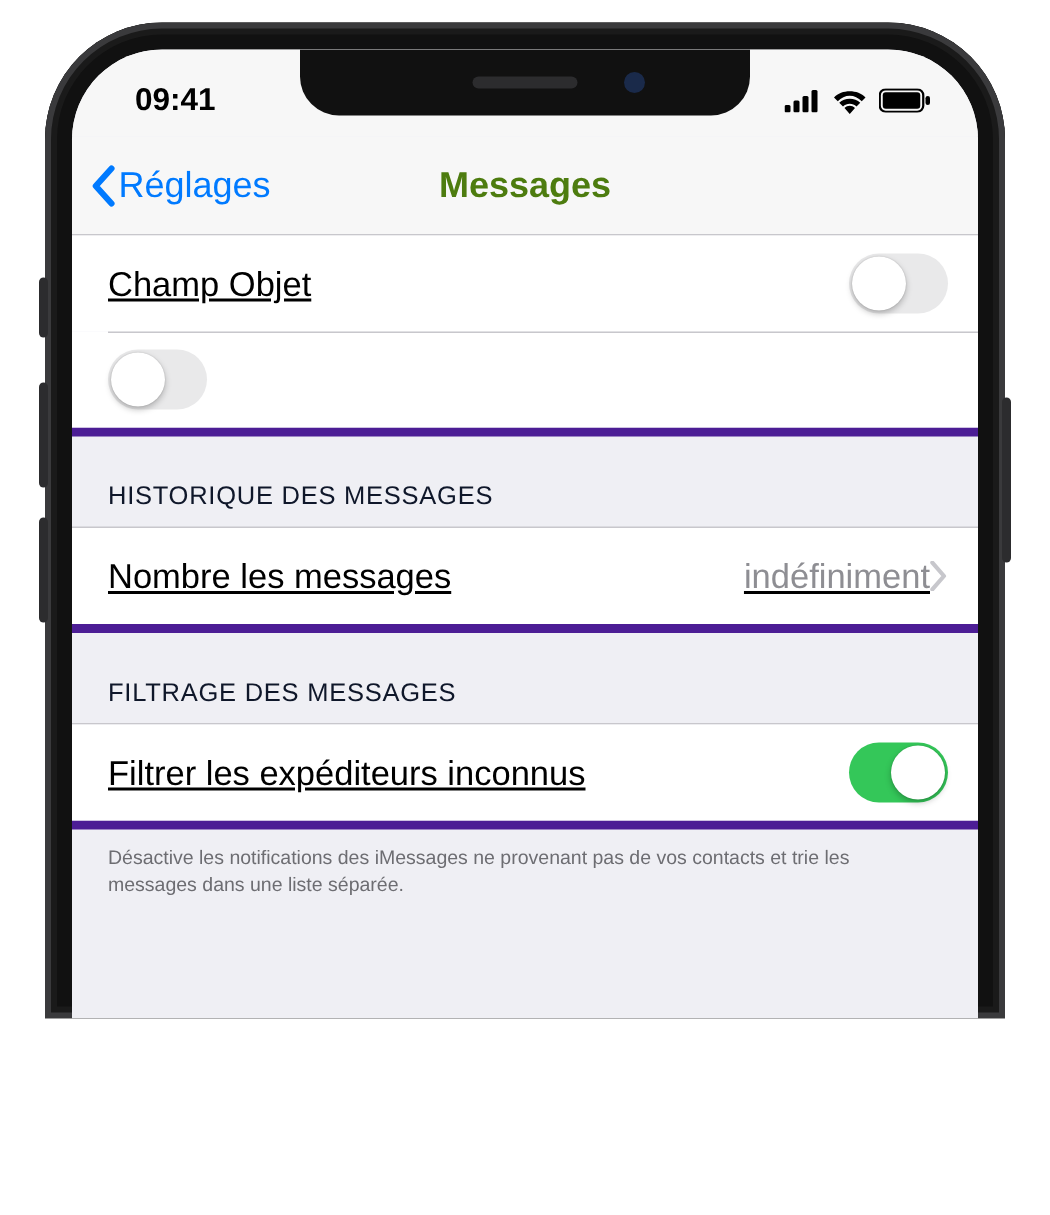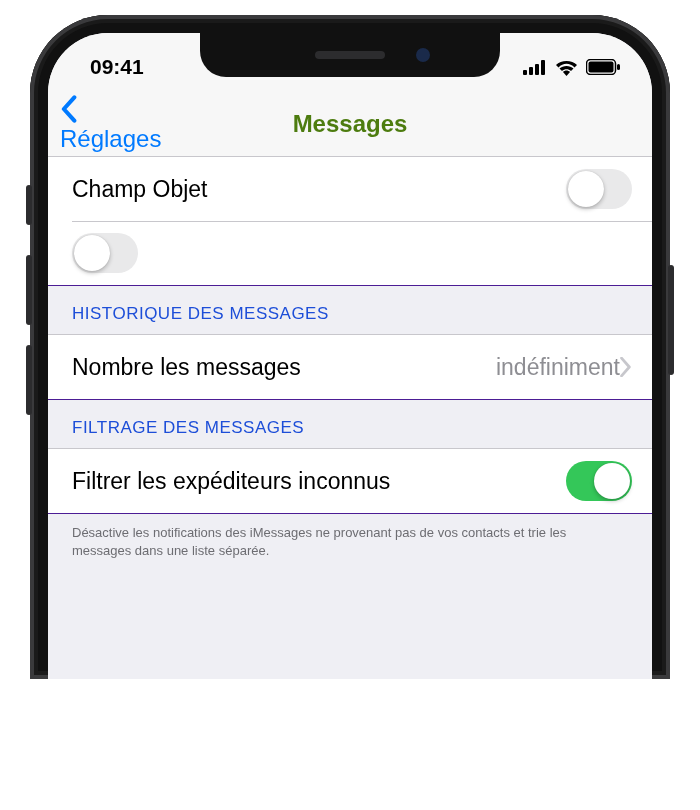--- a/index.html
+++ b/index.html
@@ -82,40 +82,39 @@
     height: 66px;
     background: #f7f7f7;
     border-bottom: 1px solid #c8c7cc;
     display: flex;
     align-items: center;
     position: relative;
     padding: 0 12px;
   }
   .back {
     display: flex;
-    align-items: flex-start;
+    align-items: center;
     color: #007aff;
     font-size: 24px;
     gap: 2px;
-    flex-direction: column;
   }
   .back svg { display: block; }
   .nav-title {
     position: absolute;
     left: 50%;
     transform: translateX(-50%);
     font-size: 24px;
     font-weight: 600;
     color: #4d7c0f;
   }
   .list { background: #efeff4; }
   .section-header {
-    padding: 18px 24px 10px 24px;
+    padding: 30px 24px 10px 24px;
     font-size: 17px;
-    color: #1d4ed8;
+    color: #0f172a;
     letter-spacing: 0.5px;
     border-radius: 22px;
   }
   .section-footer {
     padding: 10px 24px 20px 24px;
     font-size: 13px;
     color: #6d6d72;
     line-height: 1.35;
   }
   .cell {
@@ -132,21 +131,22 @@
     content: "";
     position: absolute;
     top: 0;
     left: 24px;
     right: 0;
     height: 1px;
     background: #c8c7cc;
   }
   .group {
     border-top: 1px solid #c8c7cc;
-    border-bottom: 1px solid #4c1d95;
+    border-bottom: 6px solid #4c1d95;
+    text-decoration: underline;
   }
   .group.continue-top { border-top: none; }
   .cell-label {
     font-size: 23px;
     color: #000;
   }
   .cell-right {
     display: flex;
     align-items: center;
   }

